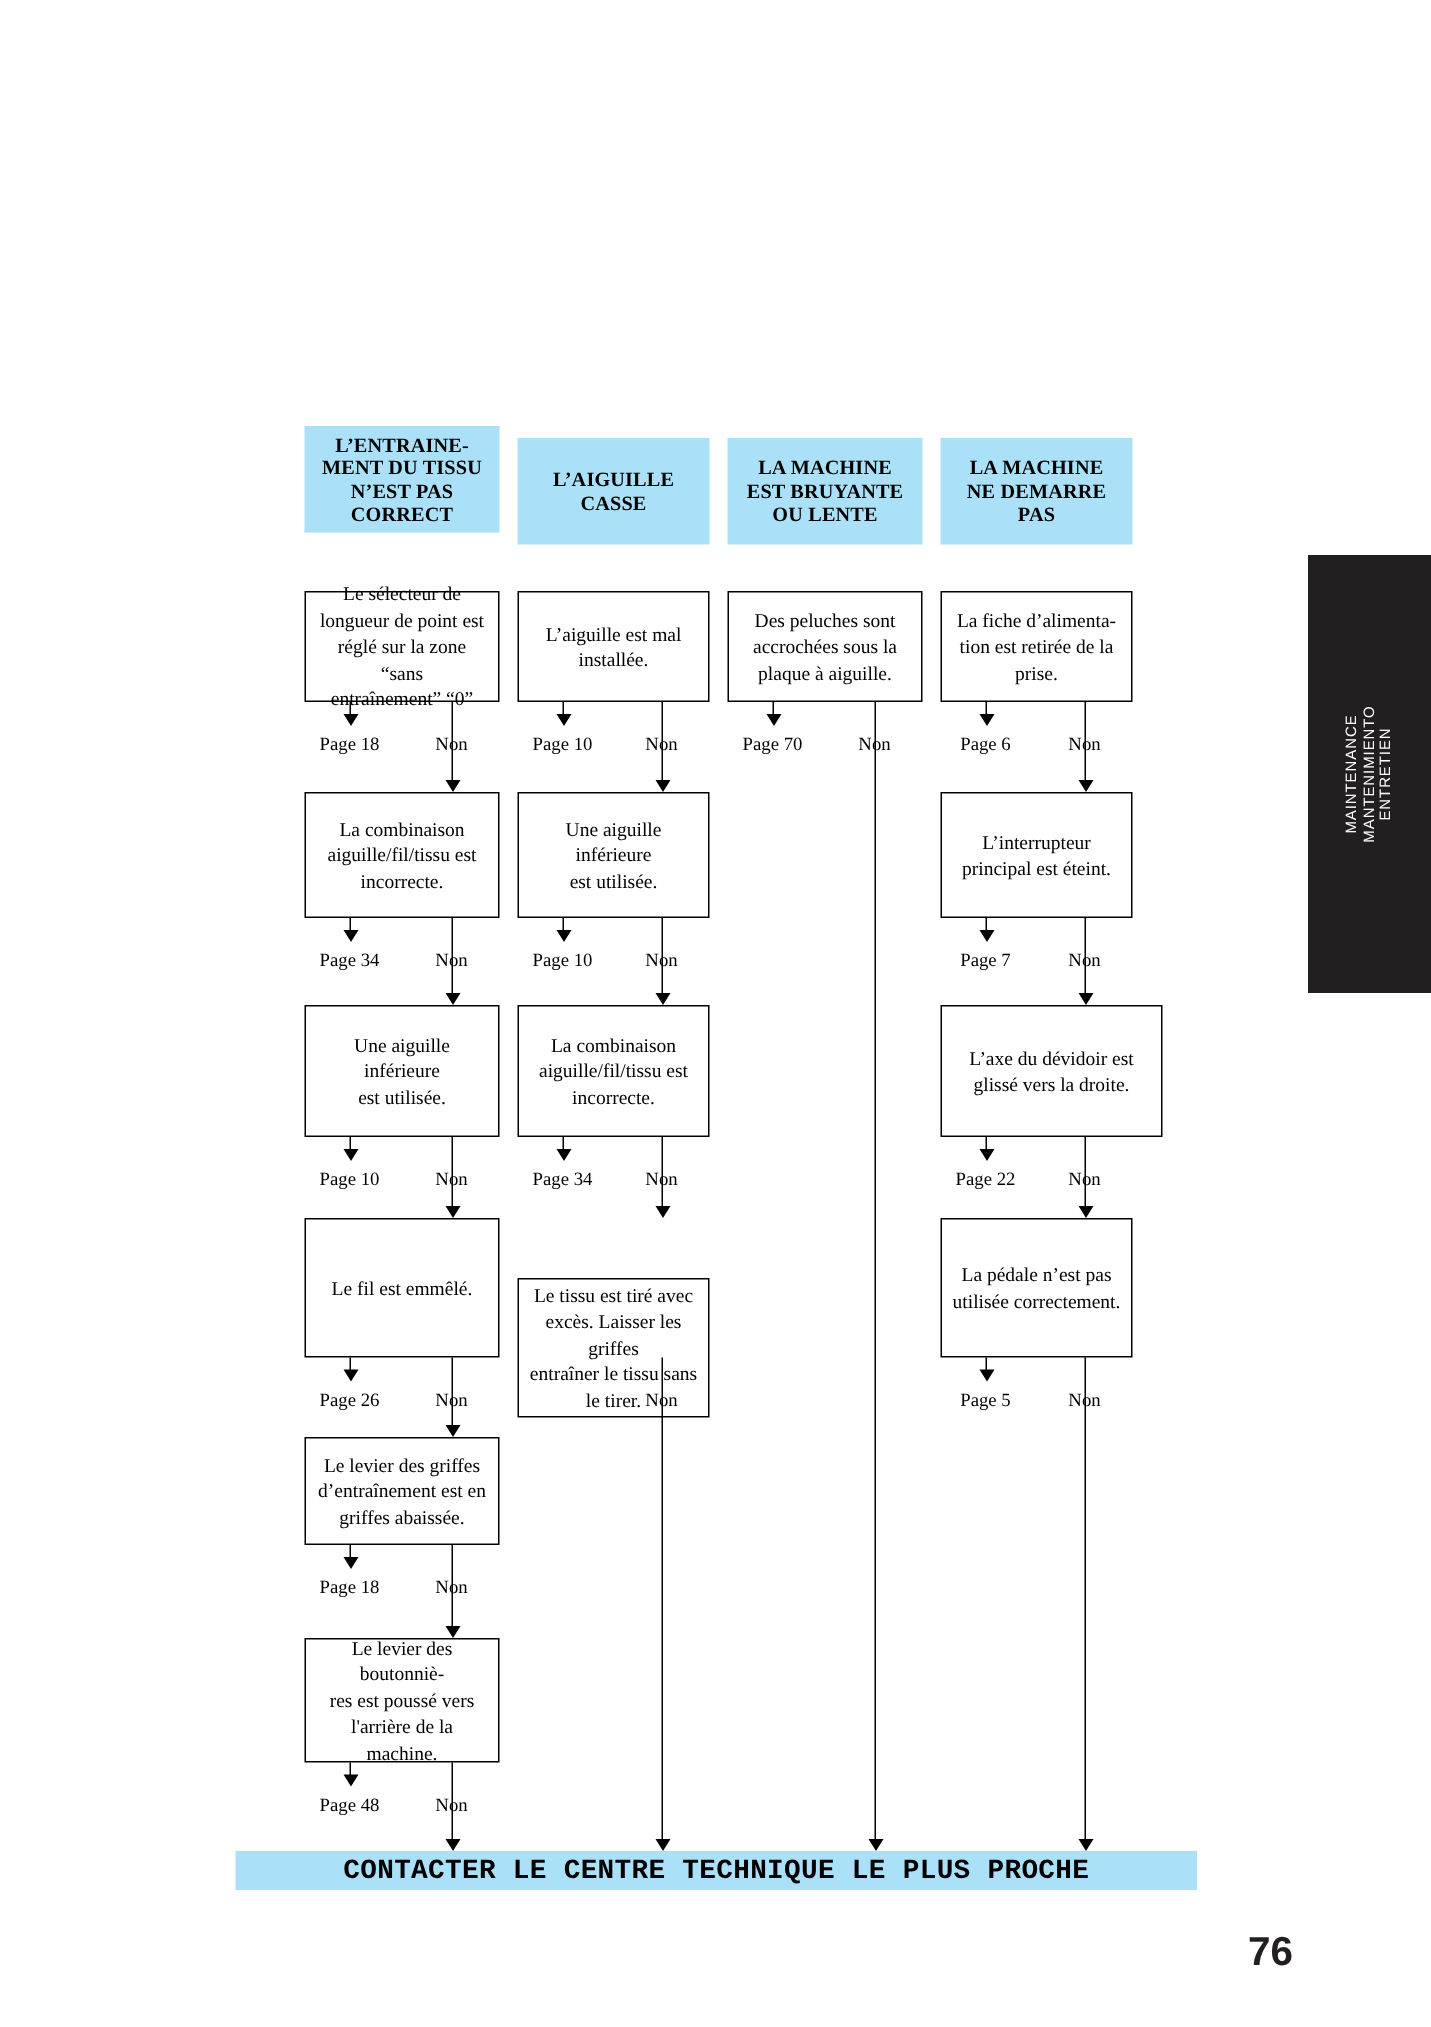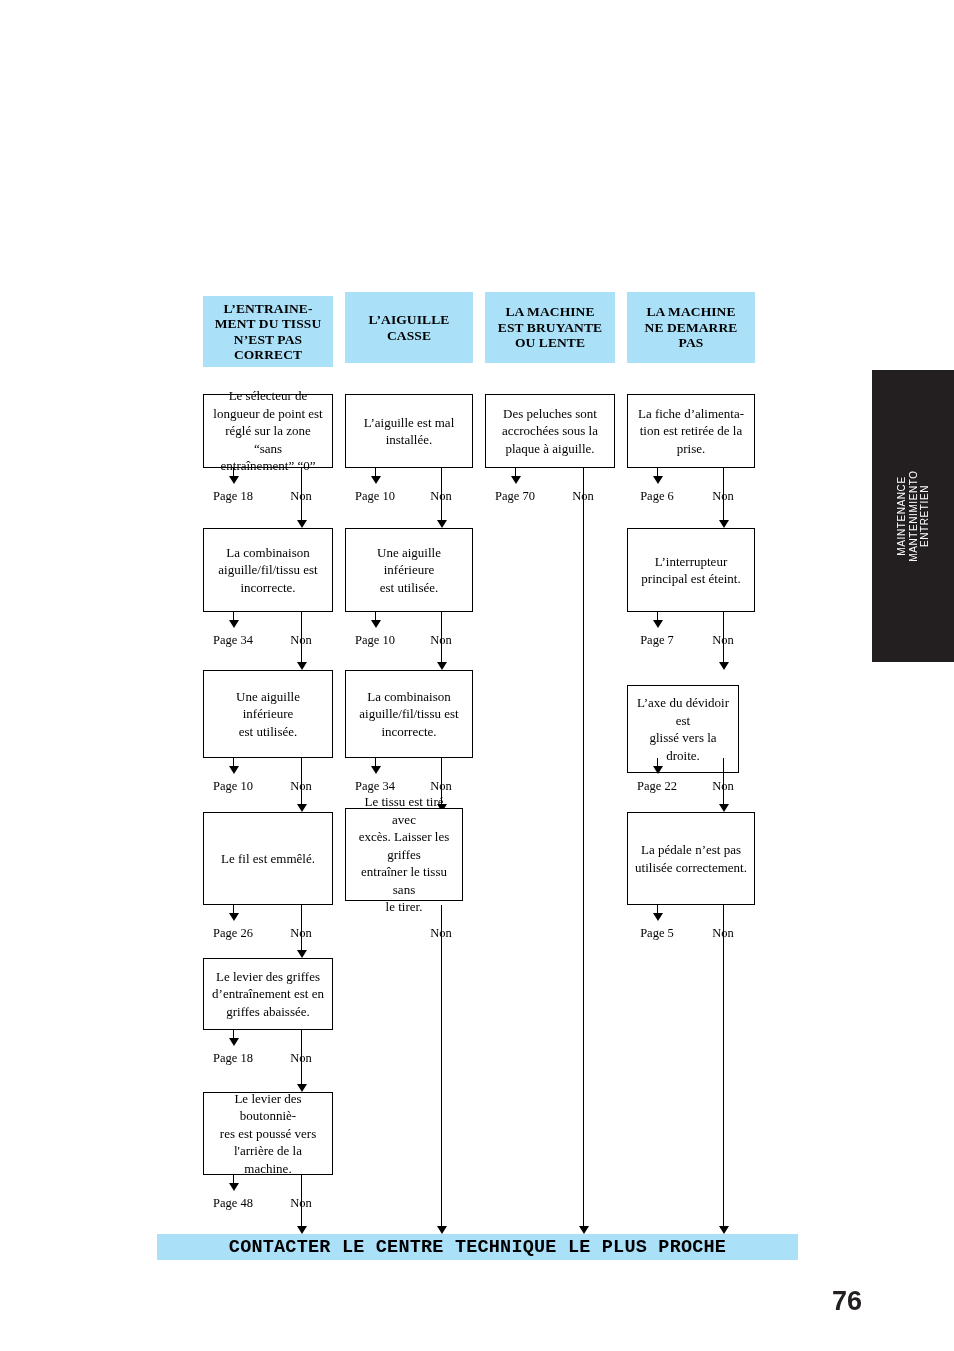--- a/index.html
+++ b/index.html
@@ -74,21 +74,21 @@
 
   <div class="side-tab">
     <div class="vtext">
       <div>MAINTENANCE</div>
       <div>MANTENIMIENTO</div>
       <div>ENTRETIEN</div>
     </div>
   </div>
 
   <div id="chart-layer">
-      <div class="hdr" style="left: 203px; top: 296px; width: 130px; height: 71px;">
+      <div class="hdr" style="left: 203px; top: 284px; width: 130px; height: 71px;">
         <div>
           <div>L’ENTRAINE-</div>
           <div>MENT DU TISSU</div>
           <div>N’EST PAS</div>
           <div>CORRECT</div>
         </div>
       </div>
       <div class="box" style="left: 203px; top: 394px; width: 130px; height: 74px;">
         <span>
           <div>Le sélecteur de</div>
@@ -201,21 +201,21 @@
           <div>aiguille/fil/tissu est</div>
           <div>incorrecte.</div>
         </span>
       </div>
       <div class="vline" style="left: 375px; top: 758px; height: 10px;"></div>
       <div class="arrow" style="left: 370.6px; top: 766px;"></div>
       <div class="lbl" style="left: 341px; top: 779px; width: 68px; text-align: center;">Page 34</div>
       <div class="vline" style="left: 441px; top: 758px; height: 46px;"></div>
       <div class="arrow" style="left: 436.6px; top: 804px;"></div>
       <div class="lbl" style="left: 411px; top: 779px; width: 60px; text-align: center;">Non</div>
-      <div class="box" style="left: 345px; top: 808px; width: 118px; height: 93px;">
+      <div class="box" style="left: 345px; top: 852px; width: 128px; height: 93px;">
         <span>
           <div>Le tissu est tiré avec</div>
           <div>excès. Laisser les</div>
           <div>griffes</div>
           <div>entraîner le tissu sans</div>
           <div>le tirer.</div>
         </span>
       </div>
       <div class="vline" style="left: 441px; top: 905px; height: 321px;"></div>
       <div class="arrow" style="left: 436.6px; top: 1226px;"></div>
@@ -265,21 +265,21 @@
           <div>L’interrupteur</div>
           <div>principal est éteint.</div>
         </span>
       </div>
       <div class="vline" style="left: 657px; top: 612px; height: 10px;"></div>
       <div class="arrow" style="left: 652.6px; top: 620px;"></div>
       <div class="lbl" style="left: 623px; top: 633px; width: 68px; text-align: center;">Page 7</div>
       <div class="vline" style="left: 723px; top: 612px; height: 50px;"></div>
       <div class="arrow" style="left: 718.6px; top: 662px;"></div>
       <div class="lbl" style="left: 693px; top: 633px; width: 60px; text-align: center;">Non</div>
-      <div class="box" style="left: 627px; top: 685px; width: 112px; height: 88px;">
+      <div class="box" style="left: 627px; top: 670px; width: 148px; height: 88px;">
         <span>
           <div>L’axe du dévidoir est</div>
           <div>glissé vers la droite.</div>
         </span>
       </div>
       <div class="vline" style="left: 657px; top: 758px; height: 10px;"></div>
       <div class="arrow" style="left: 652.6px; top: 766px;"></div>
       <div class="lbl" style="left: 623px; top: 779px; width: 68px; text-align: center;">Page 22</div>
       <div class="vline" style="left: 723px; top: 758px; height: 46px;"></div>
       <div class="arrow" style="left: 718.6px; top: 804px;"></div>

